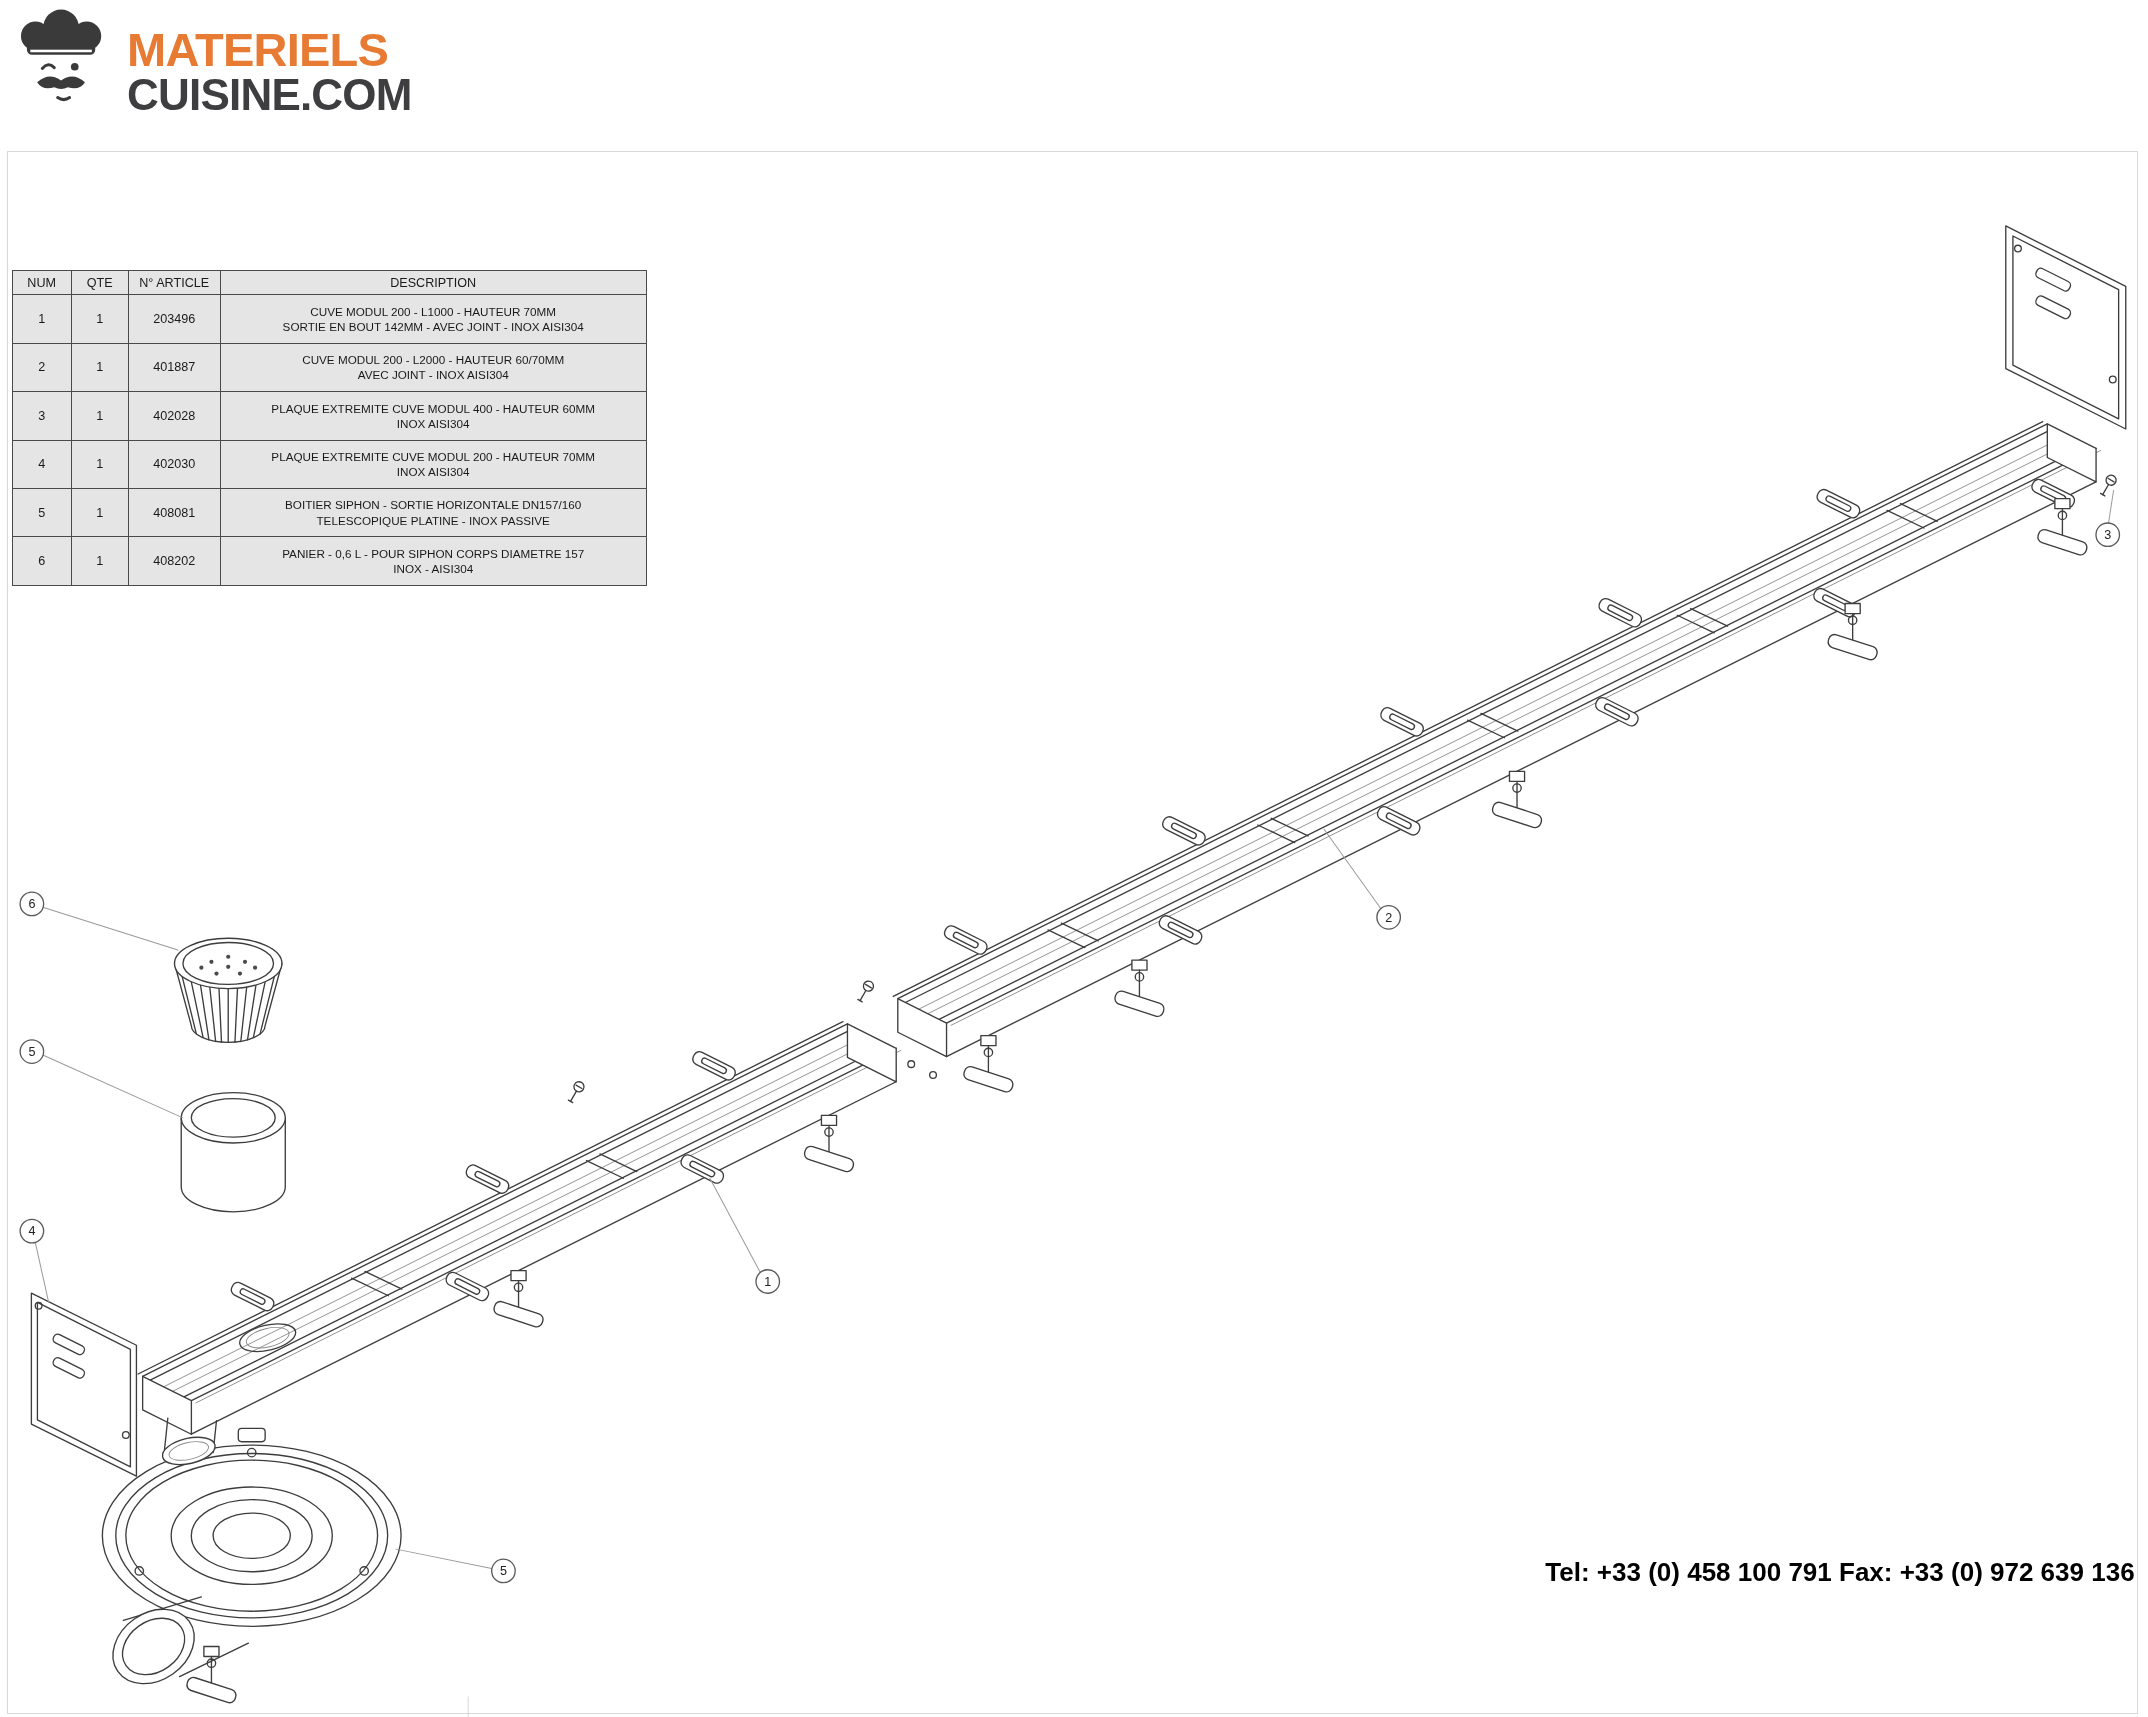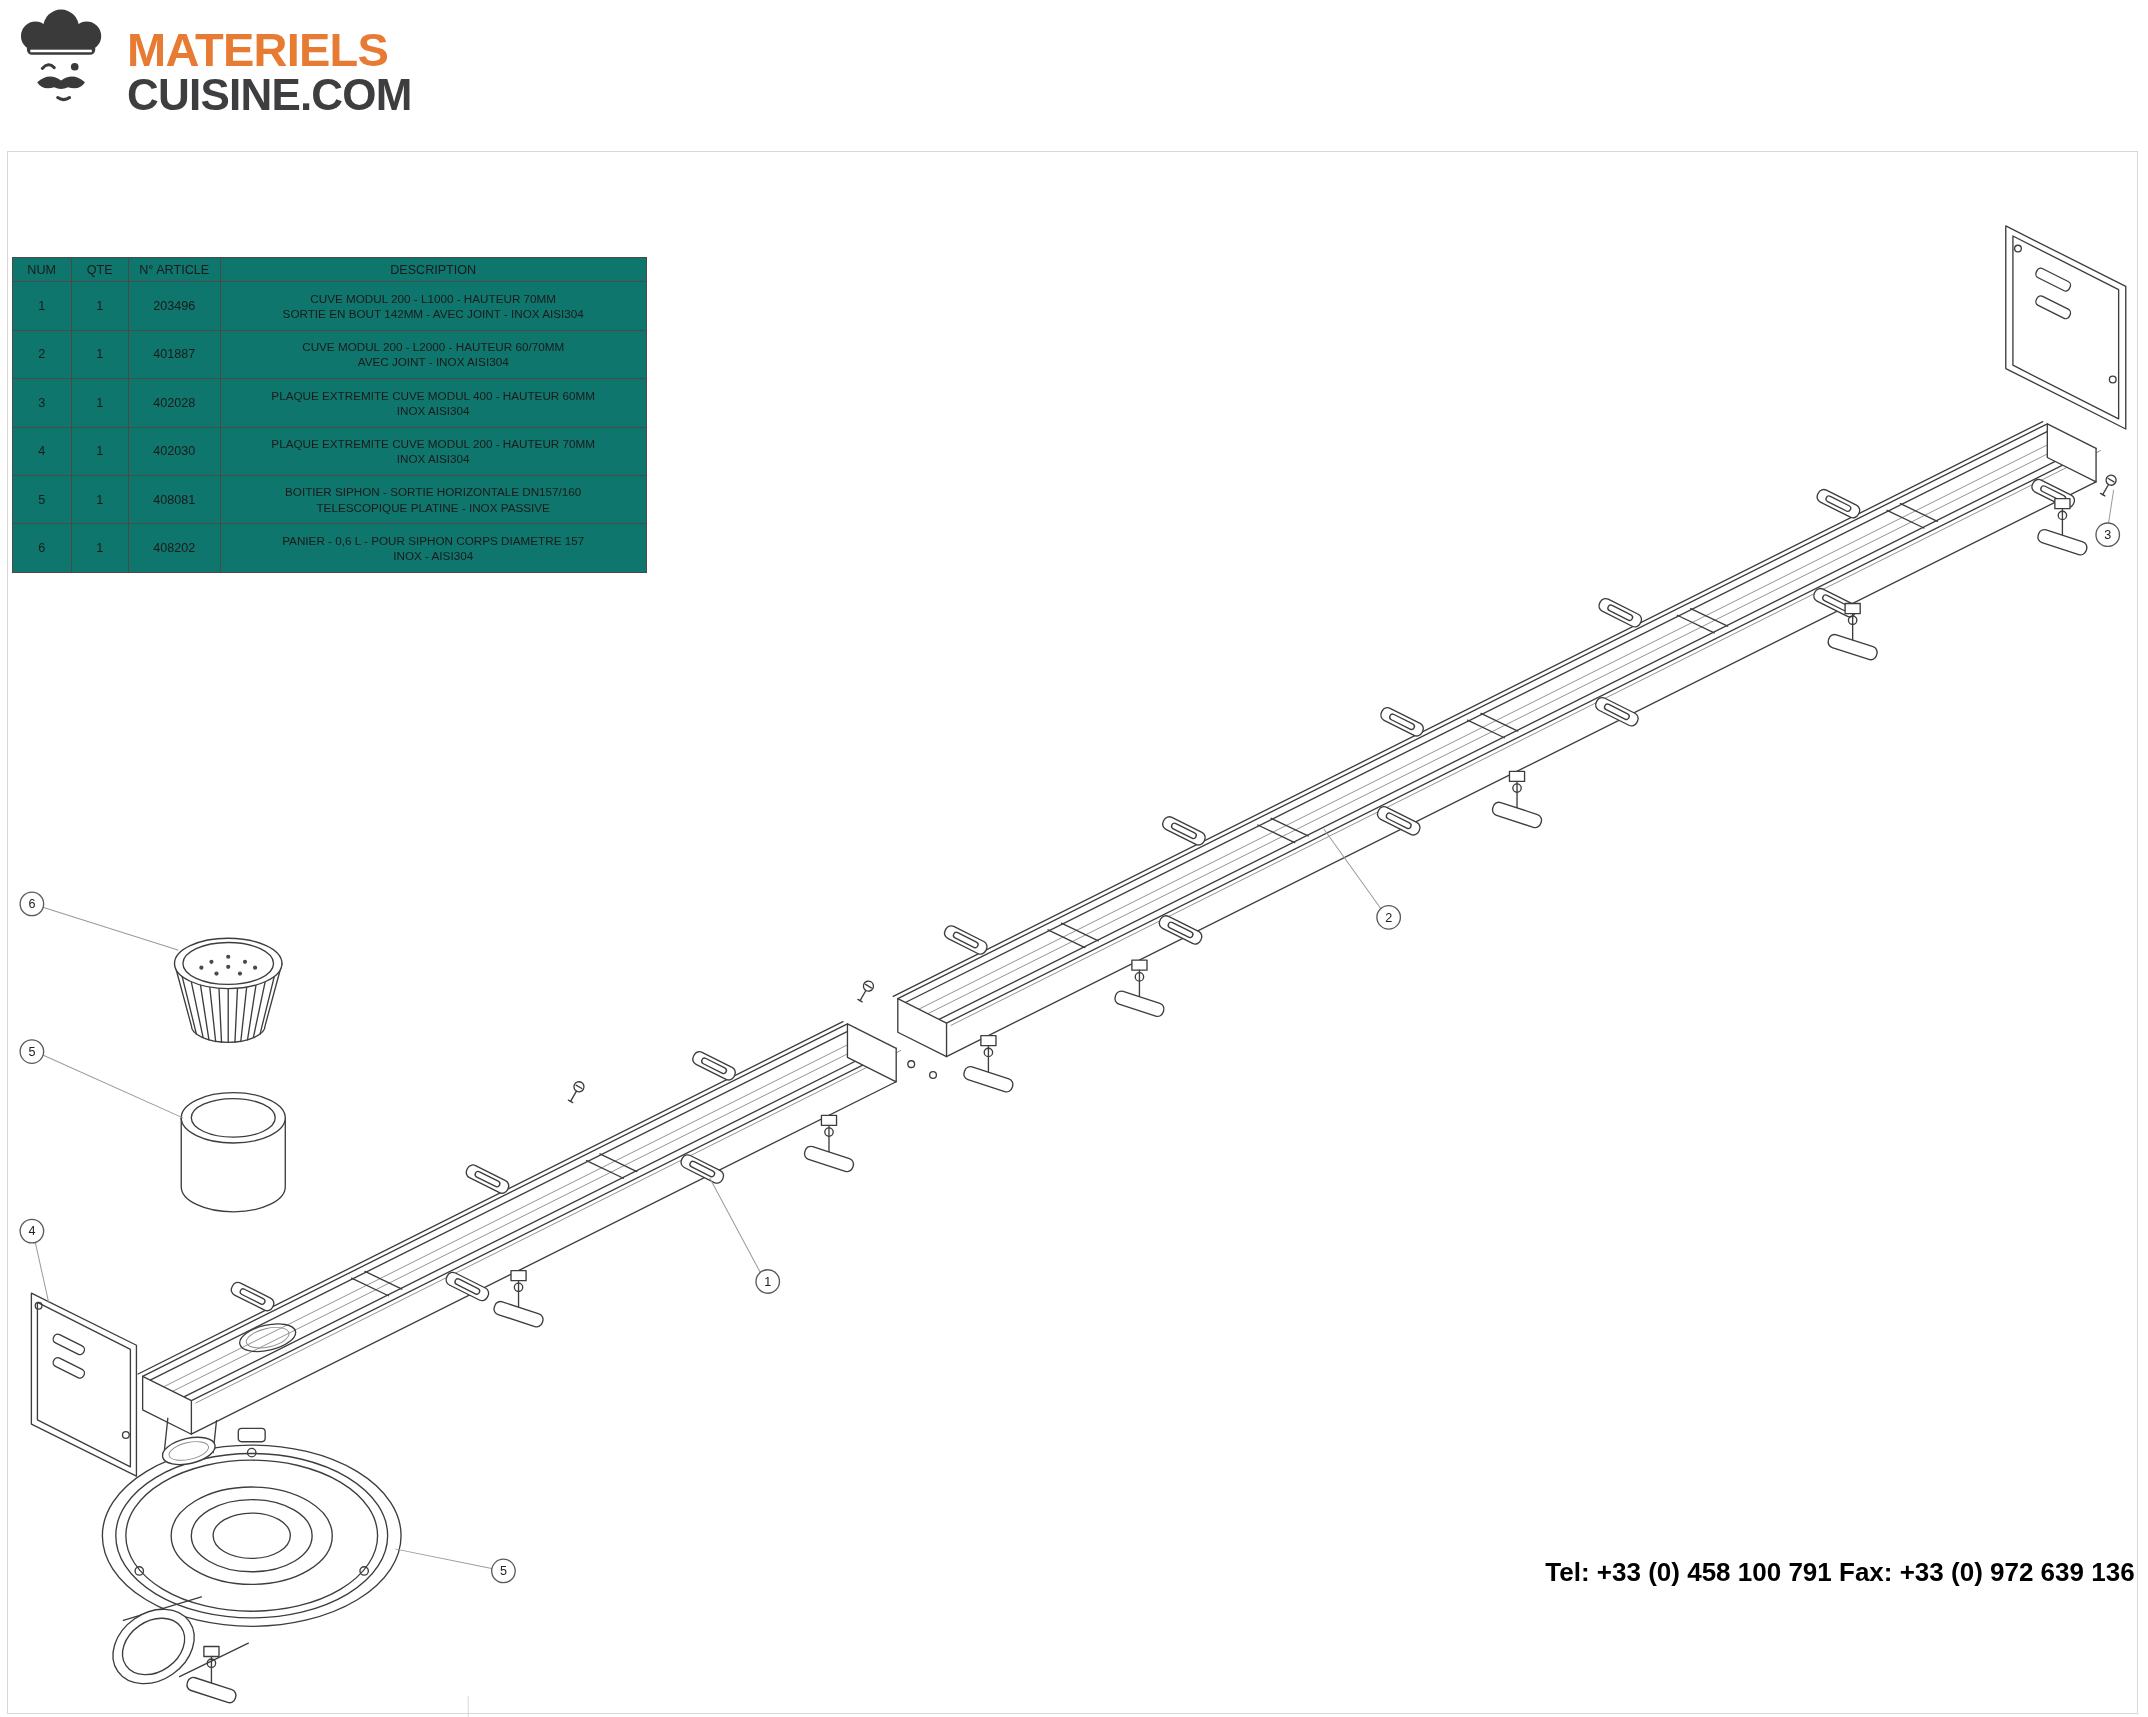--- a/index.html
+++ b/index.html
@@ -9,21 +9,21 @@
   }
   .sheet-frame{position:absolute;left:6.7px;top:151px;width:2129px;height:1561px;border:0.8px solid #d8d8d8;}
 
   
   .logo{position:absolute;left:8.4px;top:6.7px;display:flex;align-items:center;}
   .logo-text{margin-left:11.7px;margin-top:18.5px;line-height:1;}
   .brand-top{font-size:47px;font-weight:700;letter-spacing:-0.8px;color:#E87B33;}
   .brand-bottom{font-size:44px;font-weight:700;letter-spacing:-0.8px;color:#3E3E40;margin-top:0;}
 
   
-  table.parts{position:absolute;left:11.7px;top:257px;border-collapse:collapse;background:#0f766e;table-layout:fixed;}
+  table.parts{position:absolute;left:11.7px;top:270px;border-collapse:collapse;background:#e5e5e5;table-layout:fixed;}
   .parts th,.parts td{border:0.8px solid #4a4a4a;text-align:center;vertical-align:middle;padding:1.7px 6.7px;}
   .parts th{font-size:12.6px;font-weight:400;height:20px;}
   .parts td{font-size:12.6px;height:44px;}
   .parts td.desc{font-size:11.7px;line-height:1.3;white-space:pre-line;}
   .col-num{width:59px}.col-qty{width:57px}.col-art{width:92px}.col-desc{width:426px}
 
   
   svg.tech{position:absolute;left:0;top:0;}
   .tech path,.tech line,.tech rect,.tech circle,.tech ellipse{
     stroke:#3d3d3d;stroke-width:1.6;fill:none;stroke-linejoin:round;stroke-linecap:round;}

